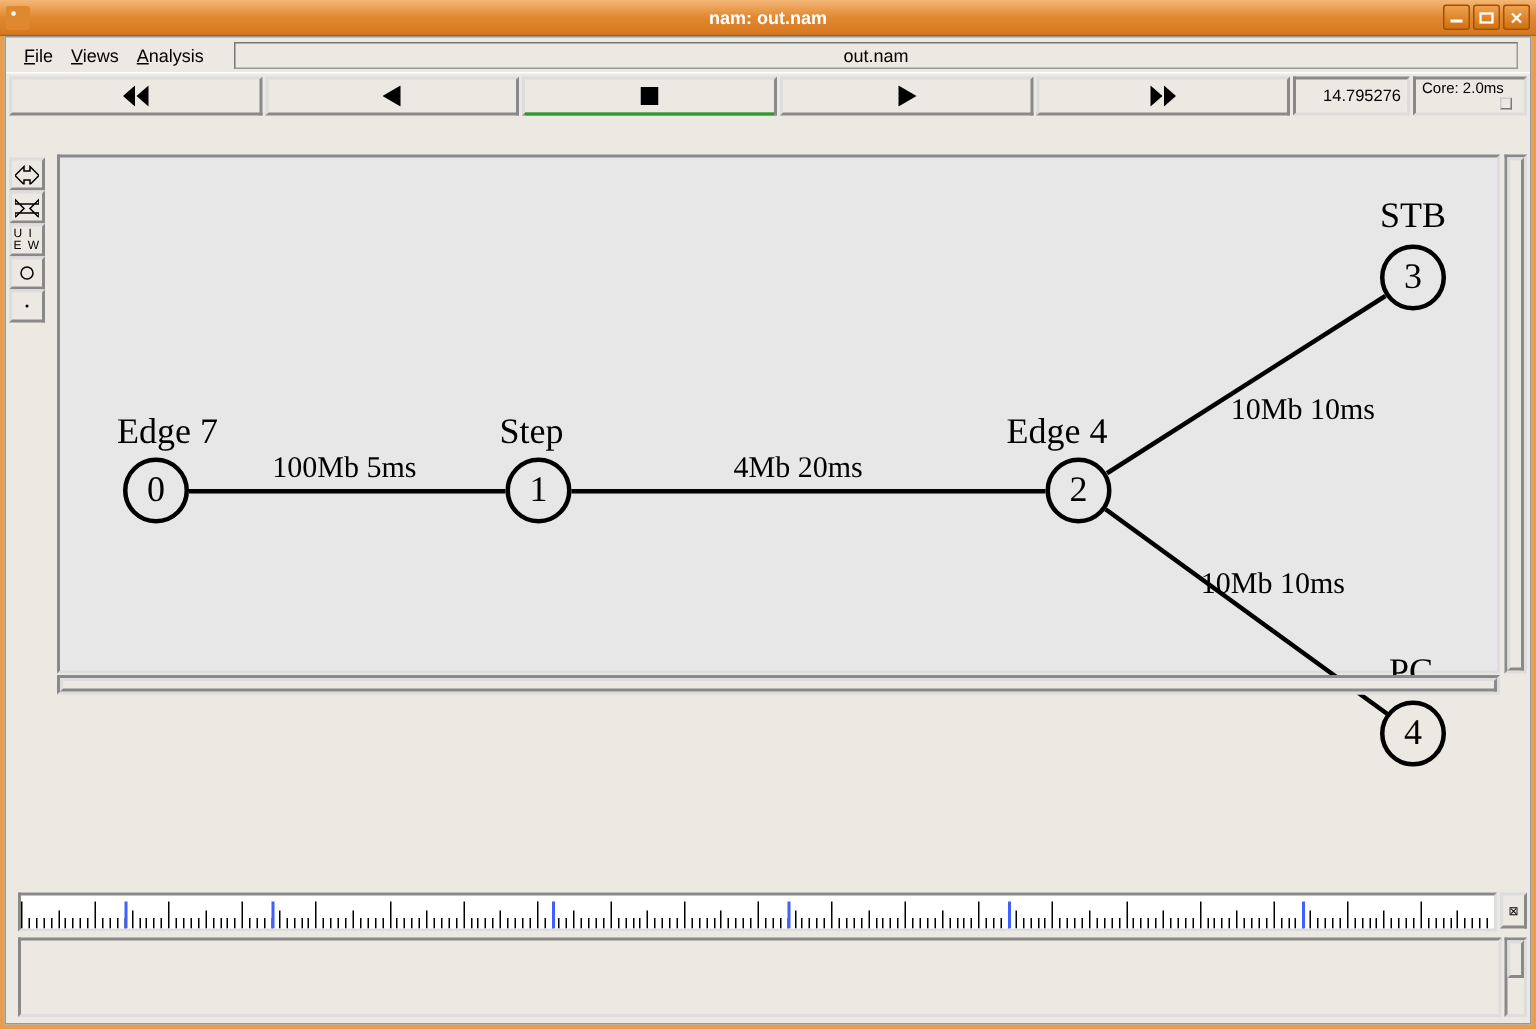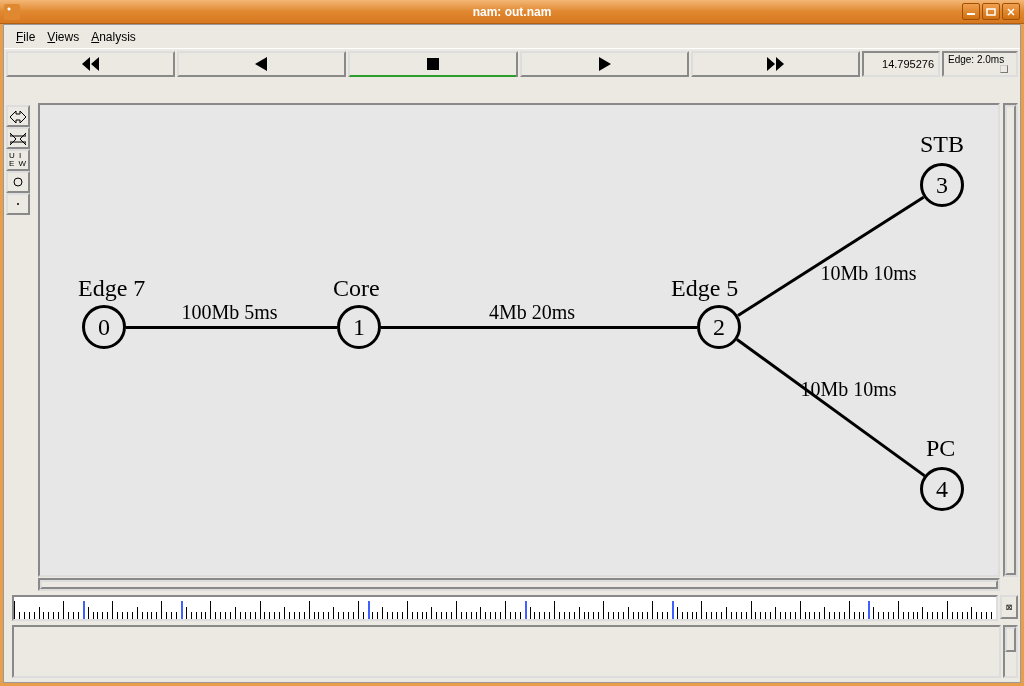--- a/index.html
+++ b/index.html
@@ -61,21 +61,21 @@
 }
 .step-slider {
   position:absolute; bottom:2px; left:4px; right:4px; height:8px;
 }
 .step-slider .thumb {
   position:absolute; right:4px; top:0; width:8px; height:8px;
   background:#ece9e2; border:1px outset #ccc;
 }
 .progress-line { position:absolute; bottom:-2px; left:0; right:0; height:2px; background:#2a9d2a; }
 
-.main-row { position:absolute; top:78px; left:0; right:0; height: 488px; display:flex; }
+.main-row { position:absolute; top:78px; left:0; right:0; height: 360px; display:flex; }
 .side-tools {
   width:28px; display:flex; flex-direction:column; gap:0;
   padding:2px 2px;
 }
 .side-btn {
   width:24px; height:22px; border:2px outset #ddd; background:#ece9e2;
   display:flex;align-items:center;justify-content:center;
   font-size:9px; cursor:pointer; margin-bottom:0;
 }
 .canvas-scroll-wrap { flex:1; position:relative; padding-right:20px; }
@@ -153,20 +153,21 @@
       </div>
   </div>
 </div>
 
 <div class="app-body">
 
   <div class="menubar">
     <span class="menu"><u>F</u><span></span>ile</span>
     <span class="menu"><u>V</u>iews</span>
     <span class="menu"><u>A</u>nalysis</span>
+    <div class="file-display">out.nam</div>
   </div>
 
   <div class="toolbar">
     <div class="play-btn">
       <svg width="18" height="14">
           <polygon points="8,0 0,7 8,14" fill="#000"></polygon>
           <polygon points="17,0 9,7 17,14" fill="#000"></polygon>
         </svg>
     </div>
     <div class="play-btn">
@@ -186,21 +187,21 @@
         </svg>
     </div>
     <div class="play-btn">
       <svg width="18" height="14">
           <polygon points="1,0 9,7 1,14" fill="#000"></polygon>
           <polygon points="10,0 18,7 10,14" fill="#000"></polygon>
         </svg>
     </div>
     <div class="time-box">14.795276</div>
     <div class="step-box">
-      <span>Edge: 2.0ms</span>
+      <span>Core: 2.0ms</span>
       <div class="step-slider">
           <div class="thumb"></div>
         </div>
     </div>
   </div>
 
   <div class="main-row">
     <div class="side-tools">
       <div class="side-btn">
         <svg width="16" height="14">
@@ -231,23 +232,23 @@
           <div class="llabel" style="left: 141.5px; top: 196px;">100Mb 5ms</div>
           <div class="link" style="left: 341px; top: 220.5px; width: 316px; transform: rotate(0deg);"></div>
           <div class="llabel" style="left: 449px; top: 196px;">4Mb 20ms</div>
           <div class="link" style="left: 697.557px; top: 208.683px; width: 220.373px; transform: rotate(-32.4878deg);"></div>
           <div class="llabel" style="left: 780.5px; top: 157px;">10Mb 10ms</div>
           <div class="link" style="left: 696.799px; top: 233.43px; width: 231.632px; transform: rotate(35.9968deg);"></div>
           <div class="llabel" style="left: 760.5px; top: 273px;">10Mb 10ms</div>
           <div class="node" style="left: 42px; top: 200px;">0</div>
           <div class="nlabel" style="left: 38px; top: 170px;">Edge 7</div>
           <div class="node" style="left: 297px; top: 200px;">1</div>
-          <div class="nlabel" style="left: 293px; top: 170px;">Core</div>
+          <div class="nlabel" style="left: 293px; top: 170px;">Step</div>
           <div class="node" style="left: 657px; top: 200px;">2</div>
-          <div class="nlabel" style="left: 631px; top: 170px;">Edge 5</div>
+          <div class="nlabel" style="left: 631px; top: 170px;">Edge 4</div>
           <div class="node" style="left: 880px; top: 58px;">3</div>
           <div class="nlabel" style="left: 880px; top: 26px;">STB</div>
           <div class="node" style="left: 880px; top: 362px;">4</div>
           <div class="nlabel" style="left: 886px; top: 330px;">PC</div>
         </div>
       <div class="vscroll">
           <div class="vthumb"></div>
         </div>
       <div class="hscroll">
           <div class="hthumb"></div>

